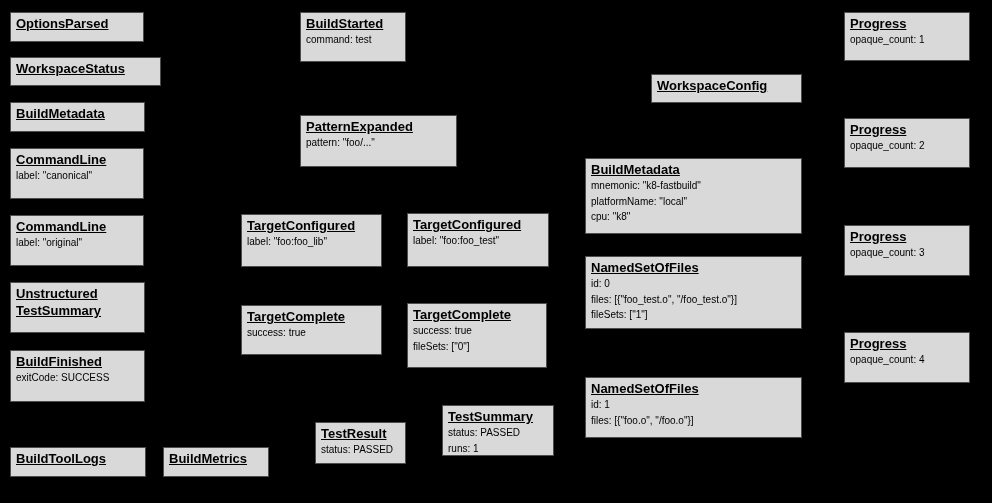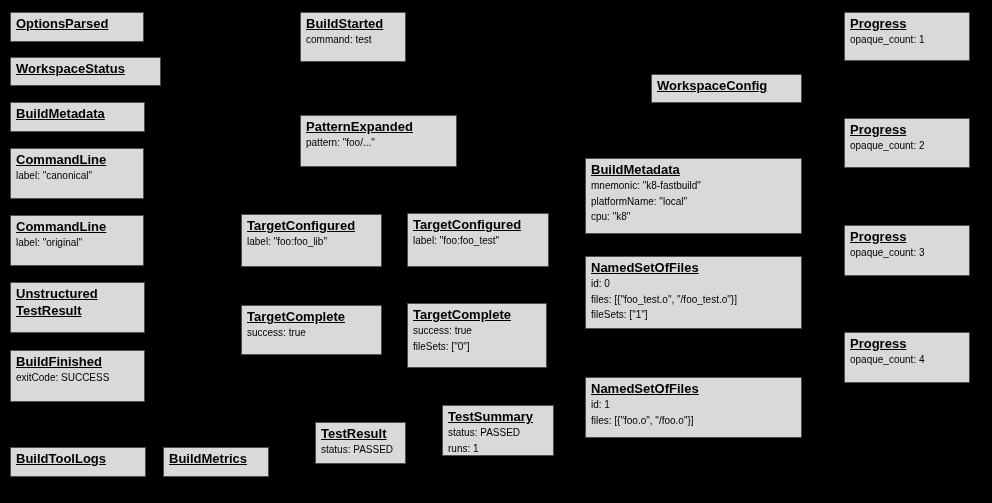--- a/index.html
+++ b/index.html
@@ -60,21 +60,21 @@
     <div class="title">CommandLine</div>
     <div class="line">label: "canonical"</div>
   </div>
 
   <div class="box" style="left:10px;top:215px;width:134px;height:51px">
     <div class="title">CommandLine</div>
     <div class="line">label: "original"</div>
   </div>
 
   <div class="box" style="left:10px;top:282px;width:135px;height:51px">
-    <div class="title wrap">Unstructured TestResult</div>
+    <div class="title wrap">Unstructured TestSummary</div>
   </div>
 
   <div class="box" style="left:10px;top:350px;width:135px;height:52px">
     <div class="title">BuildFinished</div>
     <div class="line">exitCode: SUCCESS</div>
   </div>
 
   <div class="box" style="left:10px;top:447px;width:136px;height:30px">
     <div class="title">BuildToolLogs</div>
   </div>

